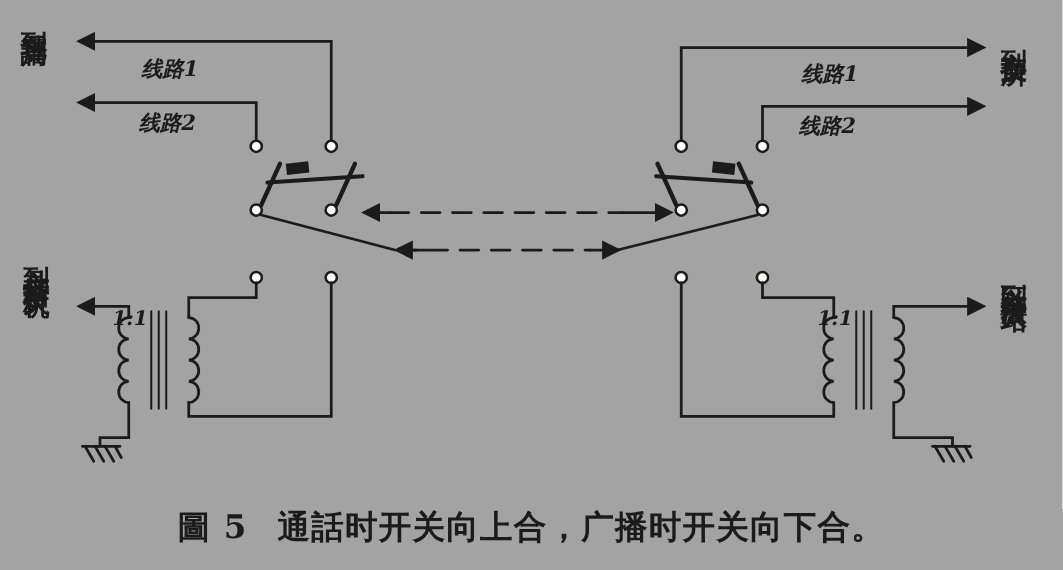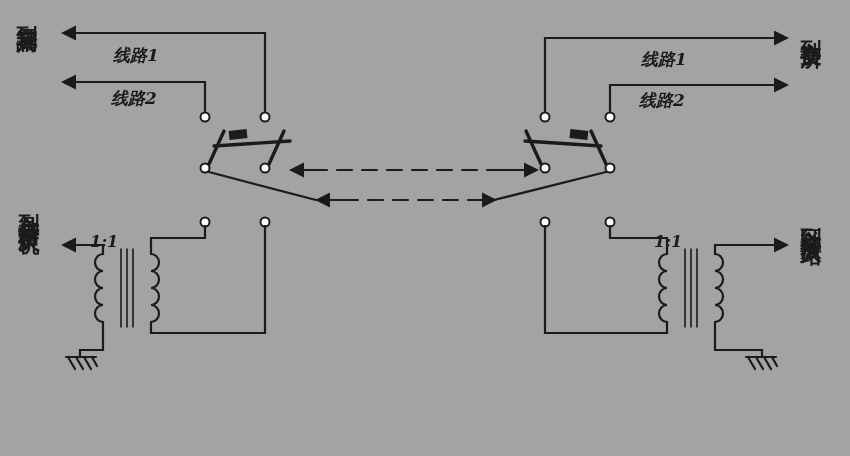--- a/index.html
+++ b/index.html
@@ -21,21 +21,21 @@
     position:absolute; writing-mode:vertical-rl; text-orientation:upright;
     font-family:"DejaVu Serif", serif; font-weight:700;
     font-size:21px; letter-spacing:3px; line-height:1.05; white-space:nowrap;
   }
   .hlabel {
     position:absolute; font-family:"DejaVu Serif", serif;
     font-weight:700; font-style:italic; font-size:17px; white-space:nowrap;
   }
   .ratio {
     position:absolute; font-family:"DejaVu Serif", serif;
-    font-weight:700; font-style:italic; font-size:16px;
+    font-weight:700; font-style:italic; font-size:16px;margin-top:13px;
   }
   .caption {
     position:absolute; left:0; top:404px; width:100%;
     text-align:center; font-family:"DejaVu Serif", serif;
     font-weight:700; font-size:26px; letter-spacing:1px; white-space:nowrap;
   }
   .caption .figno { margin-right:24px; }
 </style>
 </head>
 <body>
@@ -136,14 +136,17 @@
   <div class="vlabel" style="left:800px; top:210px;">到区广播放大站</div>
 
   <div class="hlabel" style="left:113px; top:44px;">线路1</div>
   <div class="hlabel" style="left:111px; top:87px;">线路2</div>
   <div class="hlabel" style="left:641px; top:48px;">线路1</div>
   <div class="hlabel" style="left:639px; top:89px;">线路2</div>
 
   <div class="ratio" style="left:90px; top:232px;">1:1</div>
   <div class="ratio" style="left:654px; top:232px;">1:1</div>
 
+  <div class="caption">
+    <span class="figno">圖 5</span><span>通話时开关向上合，广播时开关向下合。</span>
+  </div>
 
 </div>
 
 </body></html>

